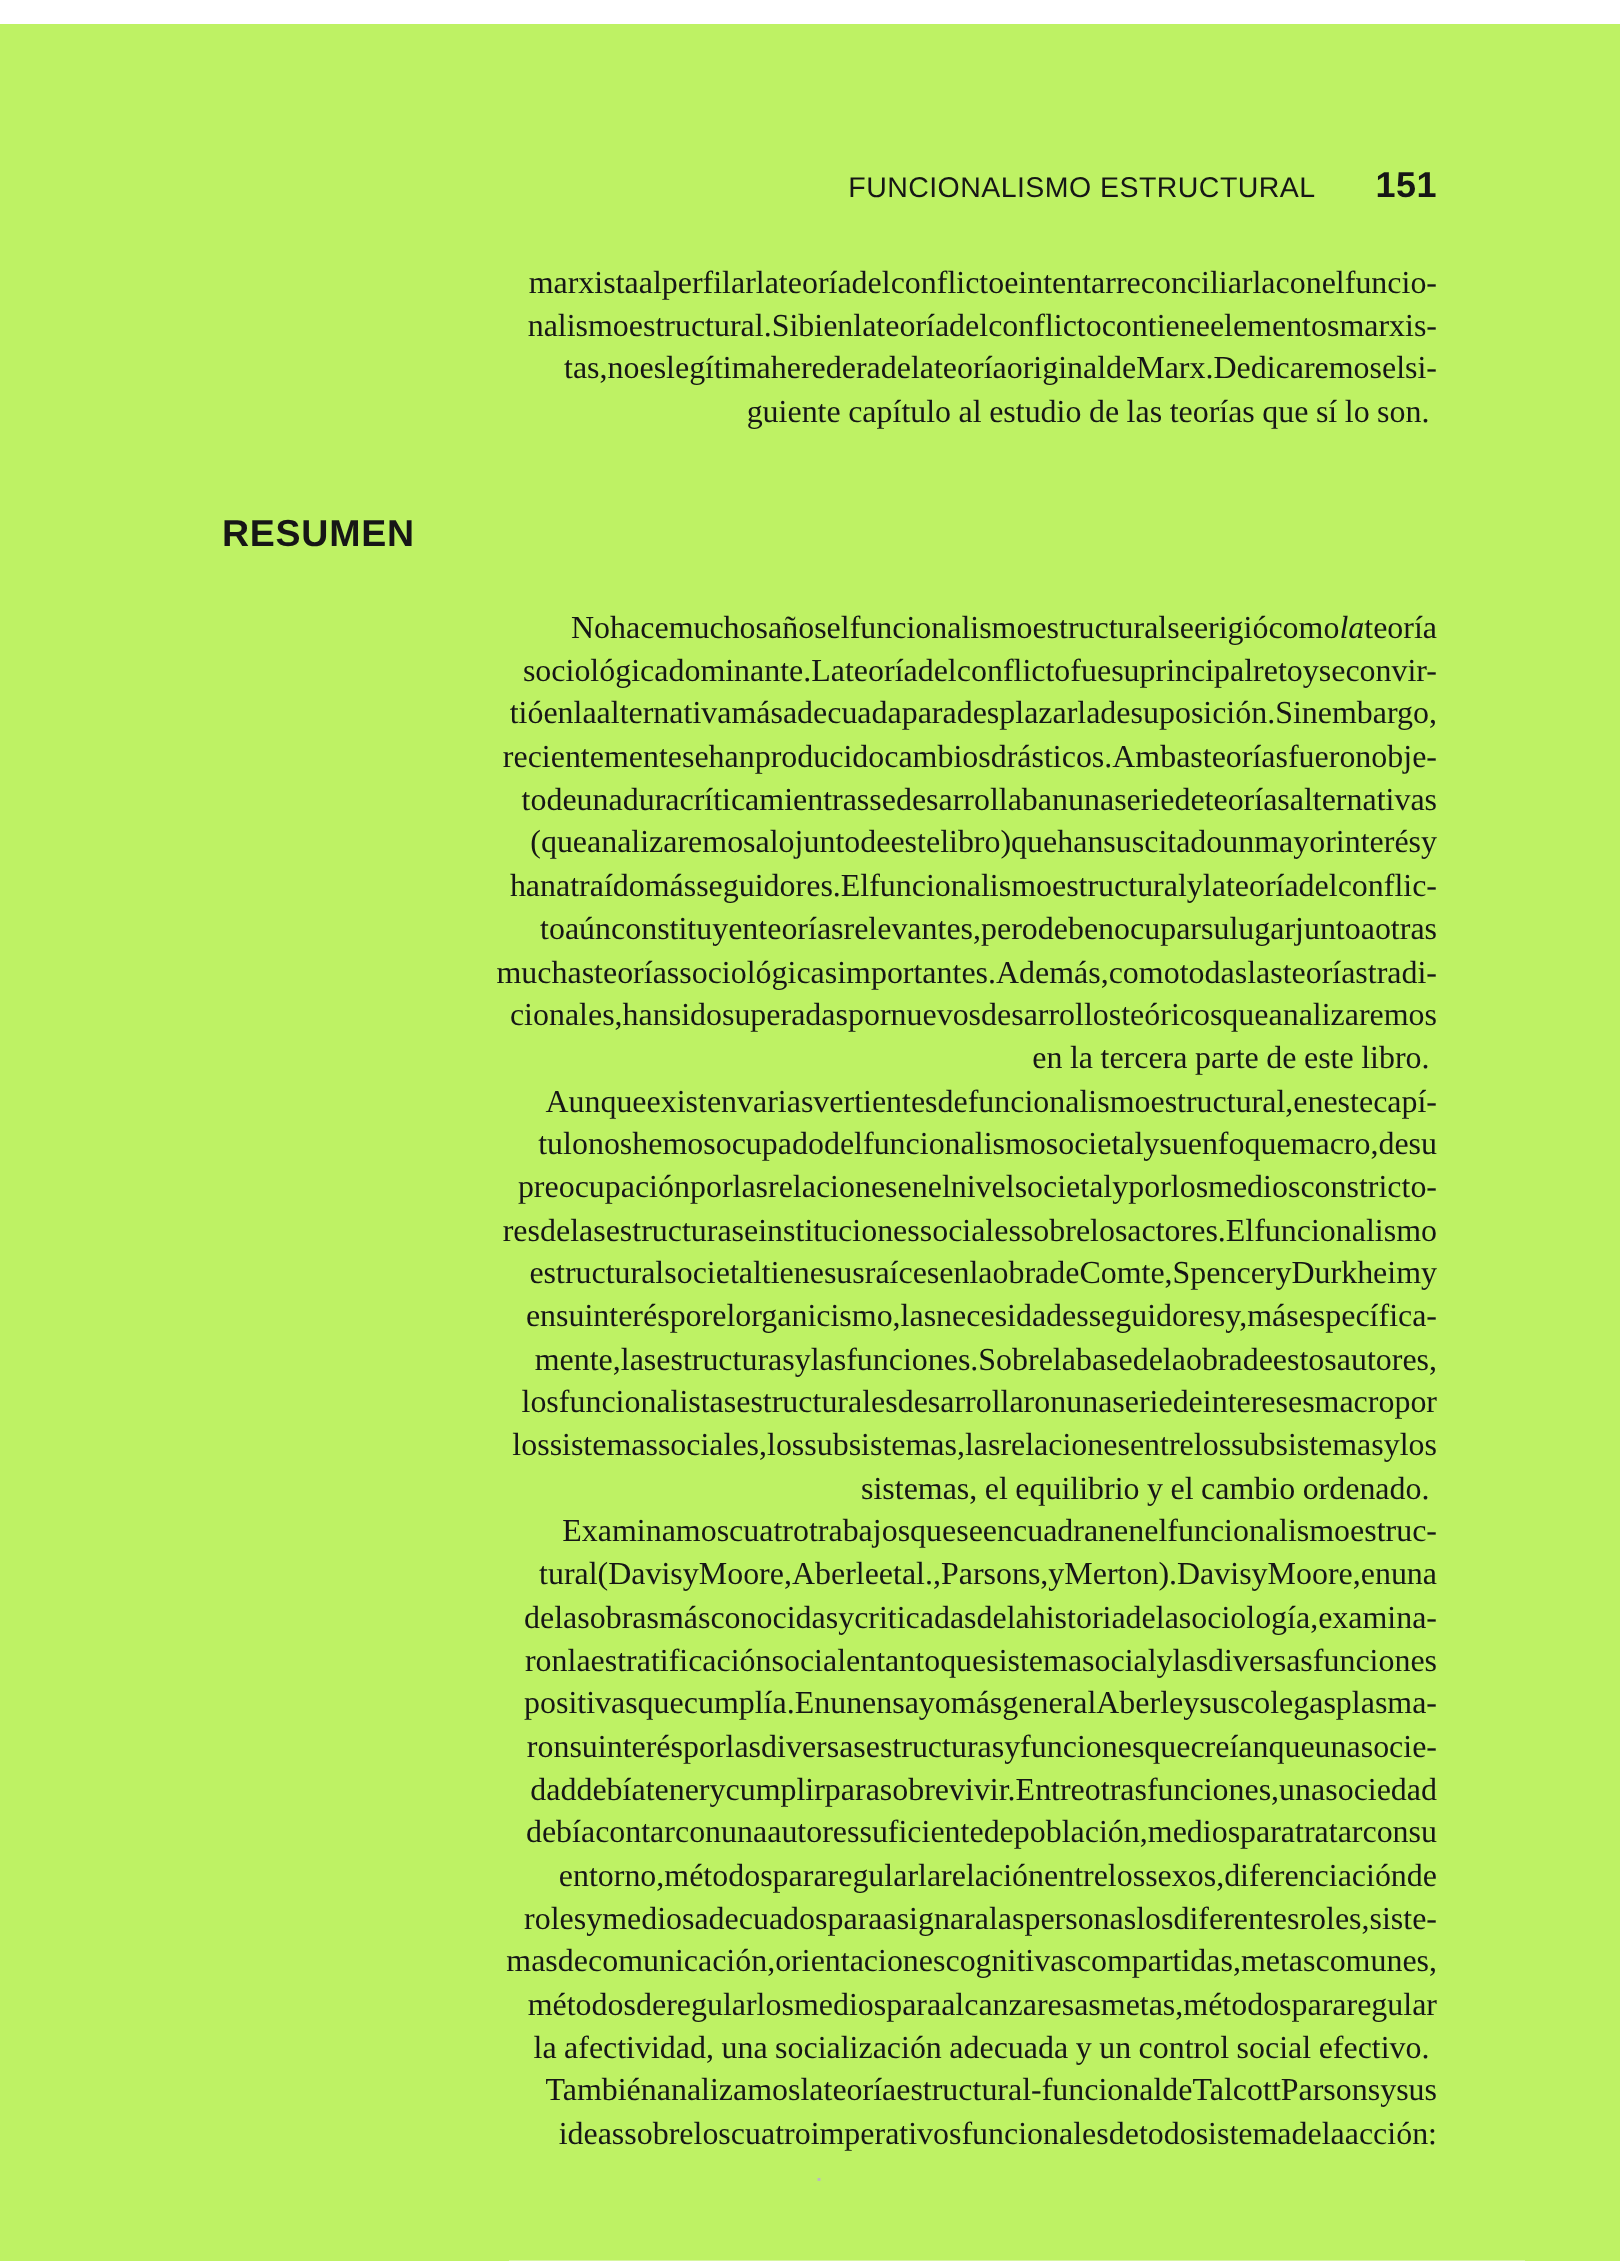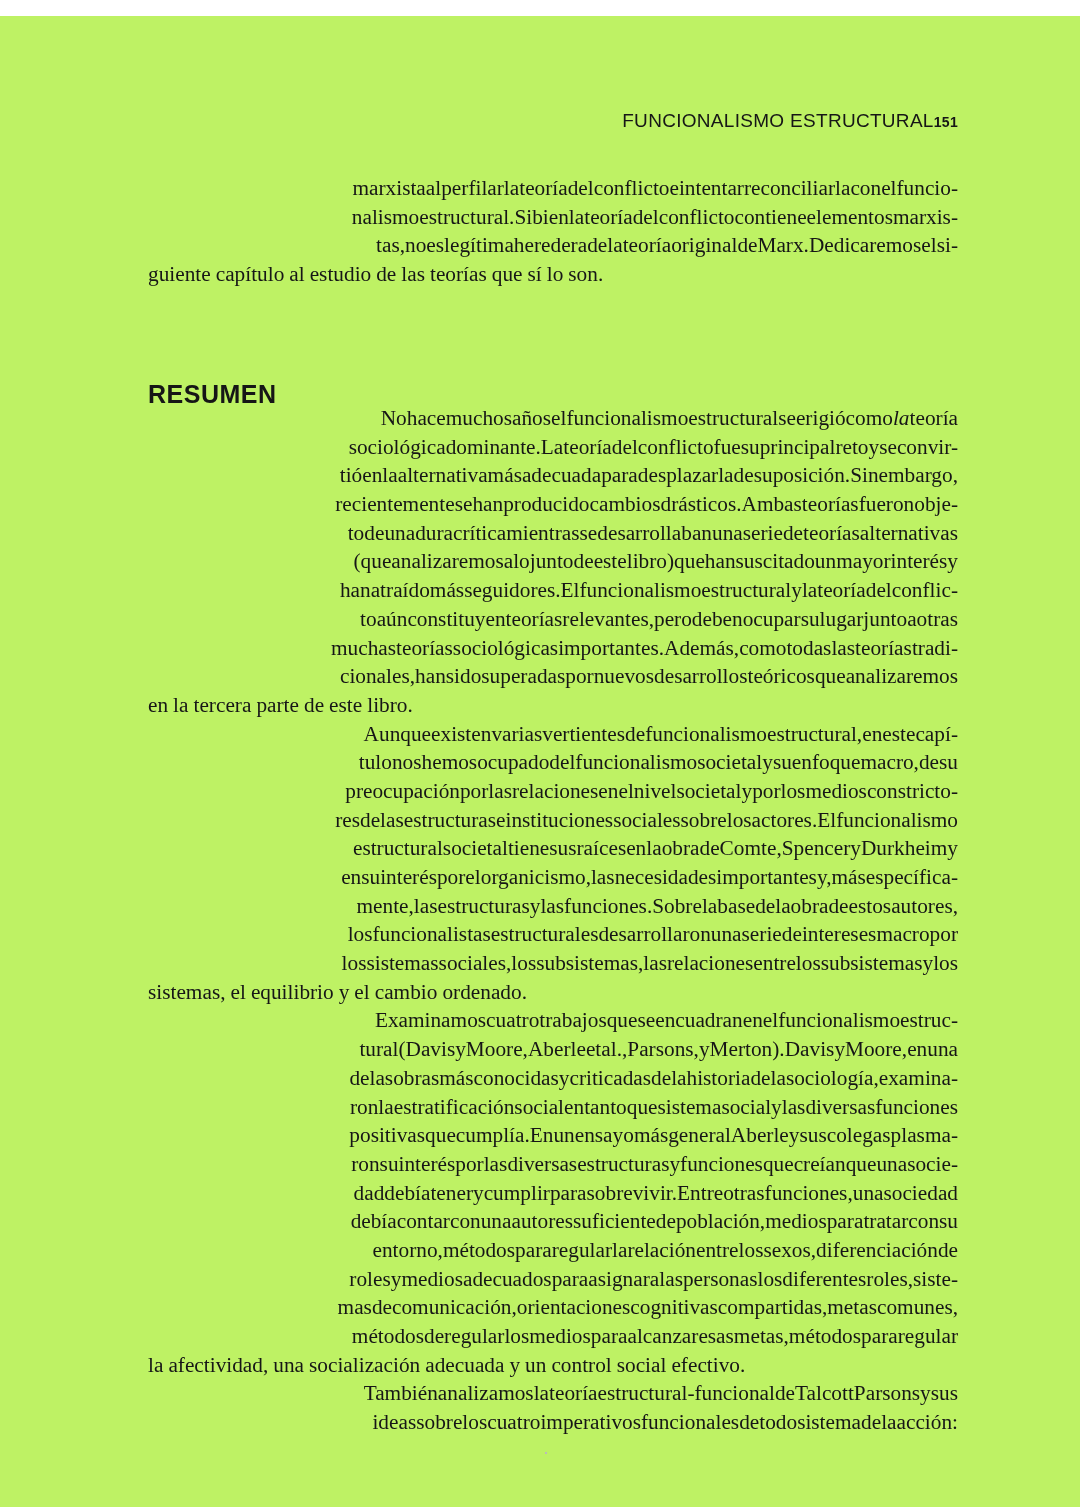--- a/index.html
+++ b/index.html
@@ -4,29 +4,29 @@
   <style>
     html, body { margin: 0; padding: 0; background: #ffffff; }
     body { width: 1080px; height: 1507px; position: relative; overflow: hidden; color: #161616; }
     .page { position: absolute; left: 0; top: 16px; width: 1080px; height: 1507px; background: #bef264; }
     .running-head {
       position: absolute; top: 94px; right: 122px;
       font-family: "Liberation Sans", sans-serif; font-size: 19px; letter-spacing: 0.3px;
       display: flex; align-items: baseline;
     }
     .running-head .title { font-weight: normal; }
-    .running-head .num { font-weight: bold; font-size: 14px; }
+    .running-head .num { font-weight: bold; font-size: 24px; margin-left: 40px; }
     .block { position: absolute; left: 148px; width: 810px; font-family: "Liberation Serif", serif; font-size: 21.3px; }
     .line { height: 28.7px; line-height: 28.7px; white-space: nowrap; display: flex; justify-content: flex-end; }
-    .line.last { justify-content: flex-start; }
+    .line.last { justify-content: flex-end; }
     .line.last span.w { margin-right: 5px; }
     .line.indent { padding-left: 38px; }
     .heading {
       position: absolute; left: 148px; top: 326px;
-      font-family: "Liberation Sans", sans-serif; font-weight: bold; font-size: 25px; letter-spacing: 0.5px; margin-top: 38px;
+      font-family: "Liberation Sans", sans-serif; font-weight: bold; font-size: 25px; letter-spacing: 0.5px;
     }
     .dot { position: absolute; left: 545px; top: 1436px; width: 2px; height: 2px; background: #bbbbbb; }
     em { font-style: italic; }
   </style>
 </head>
 <body>
 
 <div class="page">
 
   <div class="running-head">
@@ -324,21 +324,21 @@
         </div>
         <div class="line">
           <span class="w">en</span>
           <span class="w">su</span>
           <span class="w">interés</span>
           <span class="w">por</span>
           <span class="w">el</span>
           <span class="w">organicismo,</span>
           <span class="w">las</span>
           <span class="w">necesidades</span>
-          <span class="w">importantes</span>
+          <span class="w">seguidores</span>
           <span class="w">y,</span>
           <span class="w">más</span>
           <span class="w">específica-</span>
         </div>
         <div class="line">
           <span class="w">mente,</span>
           <span class="w">las</span>
           <span class="w">estructuras</span>
           <span class="w">y</span>
           <span class="w">las</span>

